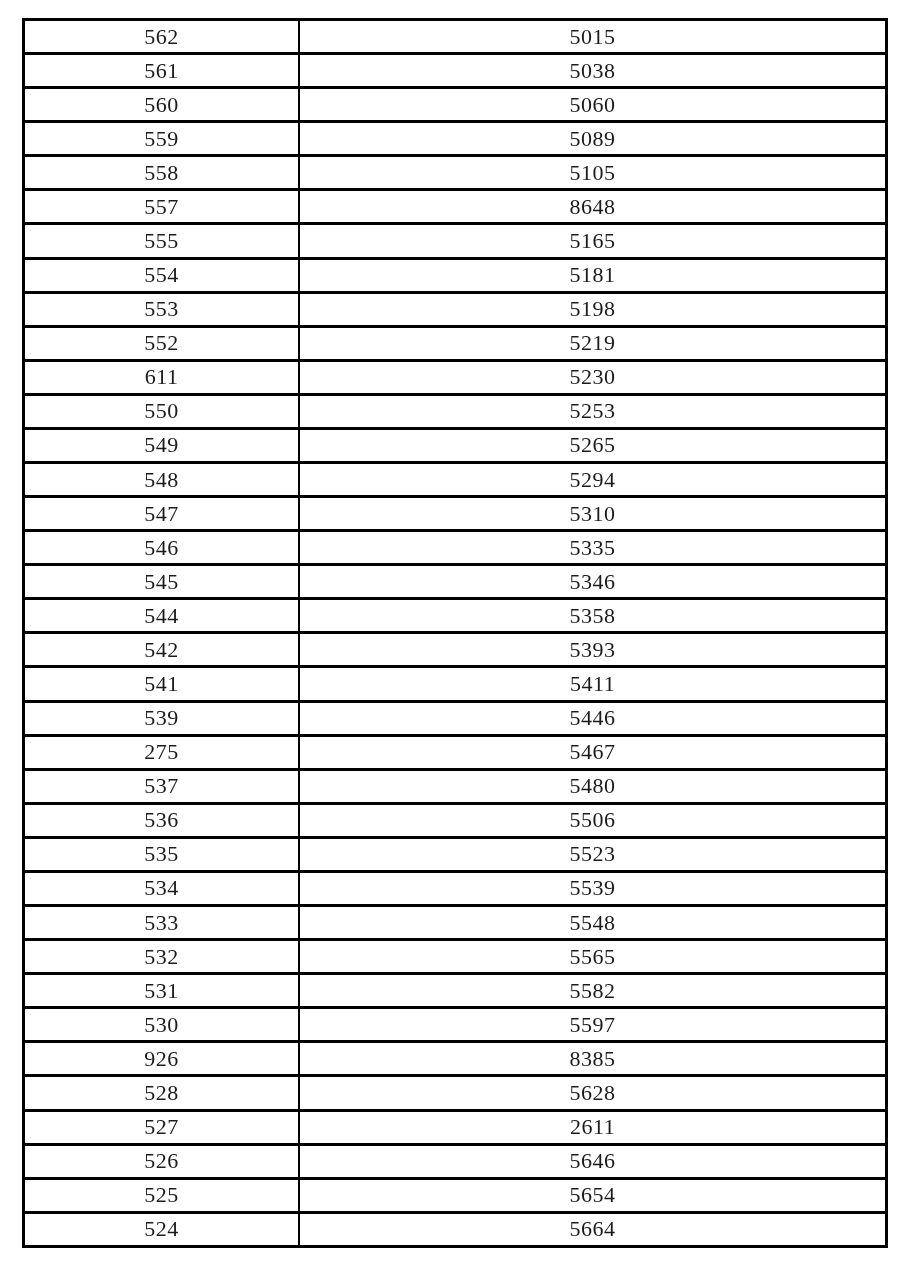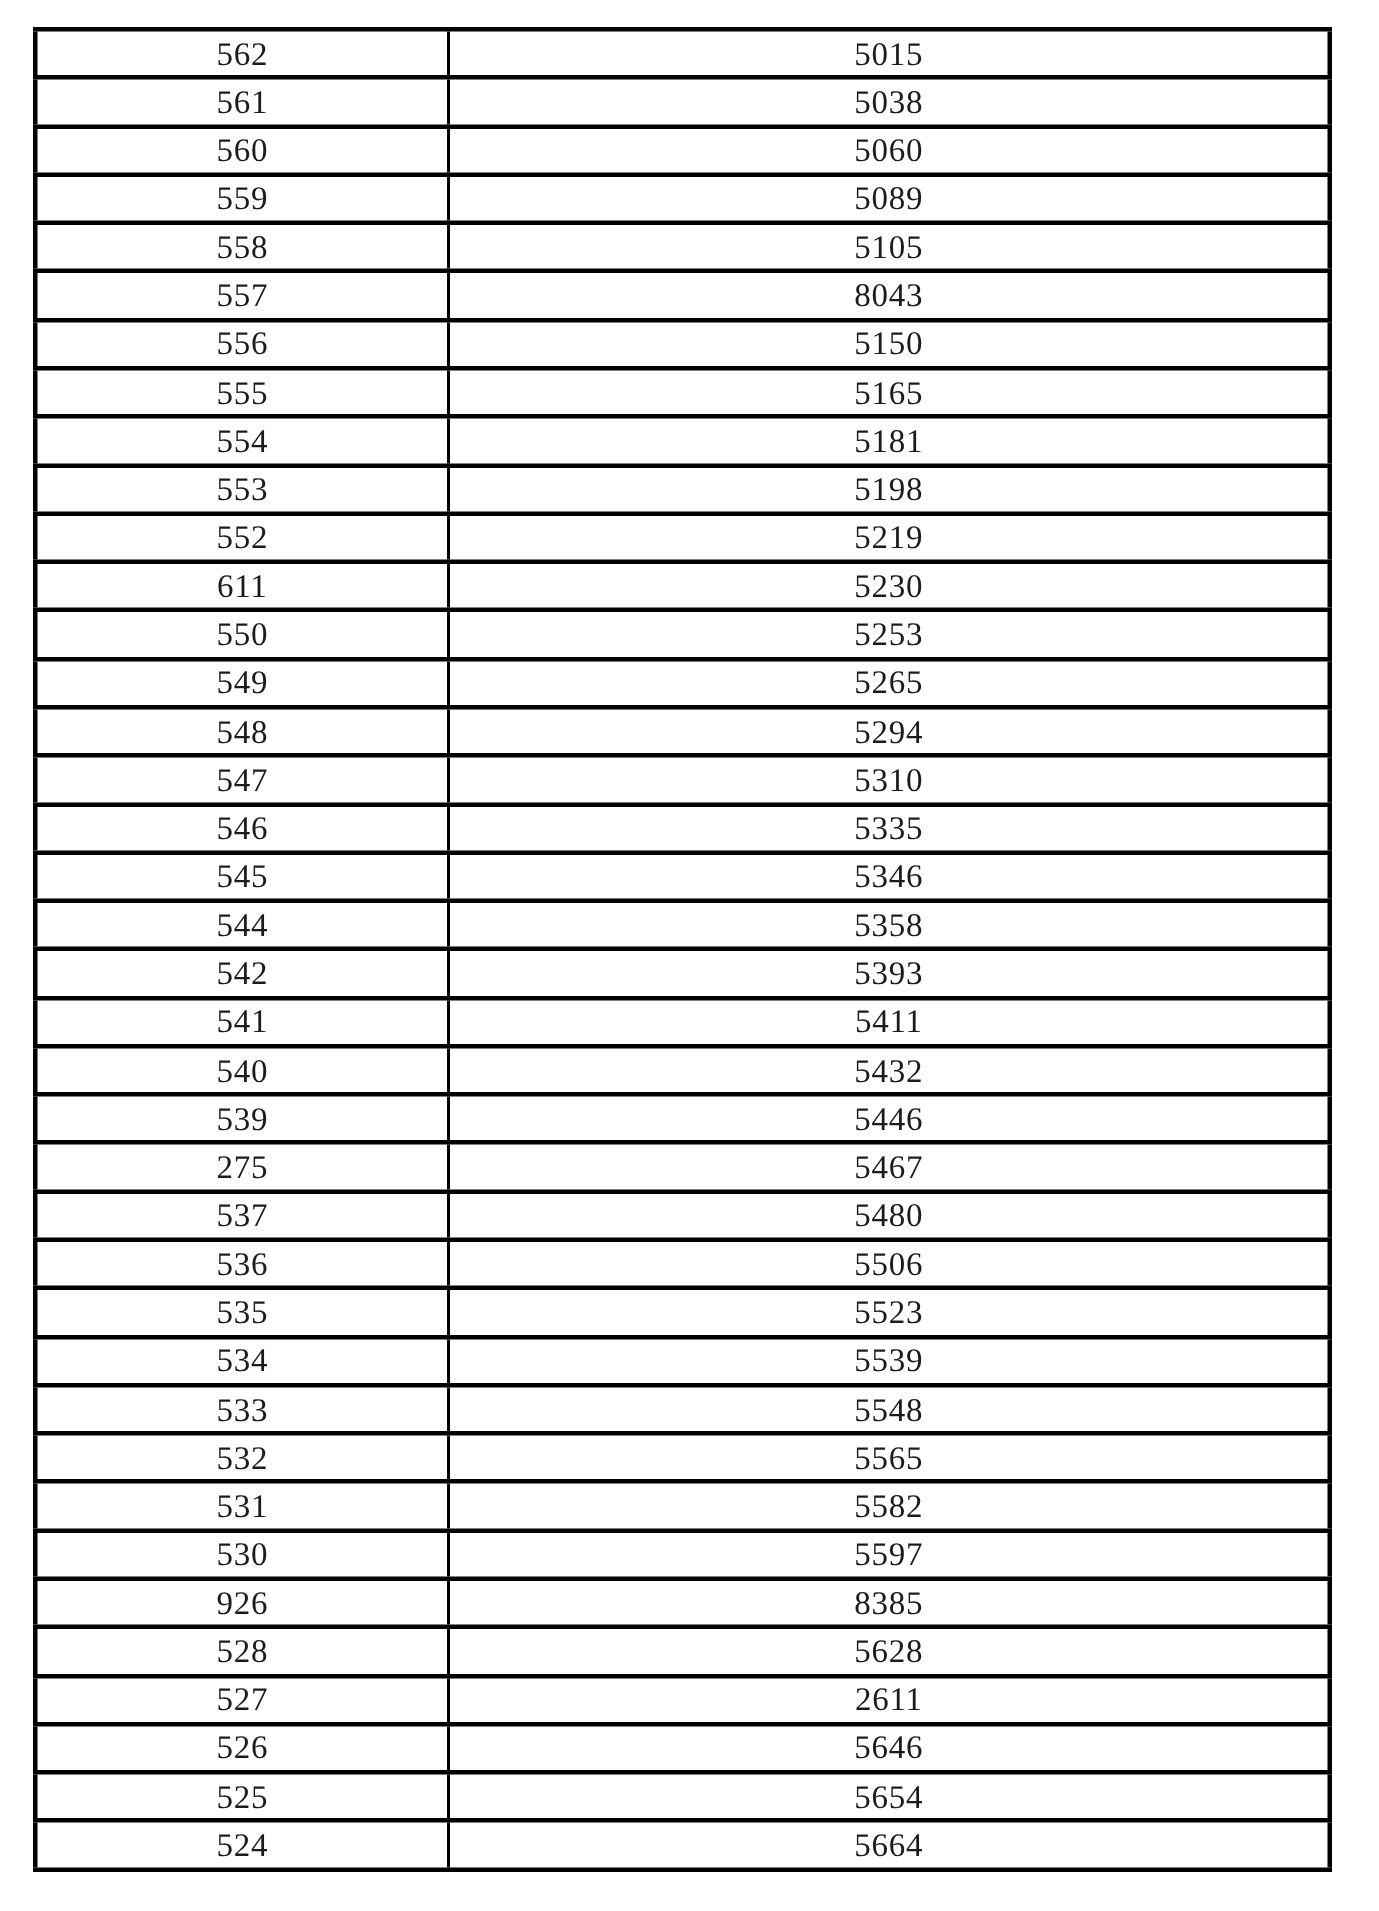--- a/index.html
+++ b/index.html
@@ -60,25 +60,21 @@
         <tr>
     <td class="col-left">559</td>
     <td class="col-right">5089</td>
   </tr>
         <tr>
     <td class="col-left">558</td>
     <td class="col-right">5105</td>
   </tr>
         <tr>
     <td class="col-left">557</td>
-    <td class="col-right">8043</td>
-  </tr>
-        <tr>
-    <td class="col-left">556</td>
-    <td class="col-right">5150</td>
+    <td class="col-right">8648</td>
   </tr>
         <tr>
     <td class="col-left">555</td>
     <td class="col-right">5165</td>
   </tr>
         <tr>
     <td class="col-left">554</td>
     <td class="col-right">5181</td>
   </tr>
         <tr>
@@ -121,24 +117,20 @@
     <td class="col-left">544</td>
     <td class="col-right">5358</td>
   </tr>
         <tr>
     <td class="col-left">542</td>
     <td class="col-right">5393</td>
   </tr>
         <tr>
     <td class="col-left">541</td>
     <td class="col-right">5411</td>
-  </tr>
-        <tr>
-    <td class="col-left">540</td>
-    <td class="col-right">5432</td>
   </tr>
         <tr>
     <td class="col-left">539</td>
     <td class="col-right">5446</td>
   </tr>
         <tr>
     <td class="col-left">275</td>
     <td class="col-right">5467</td>
   </tr>
         <tr>

